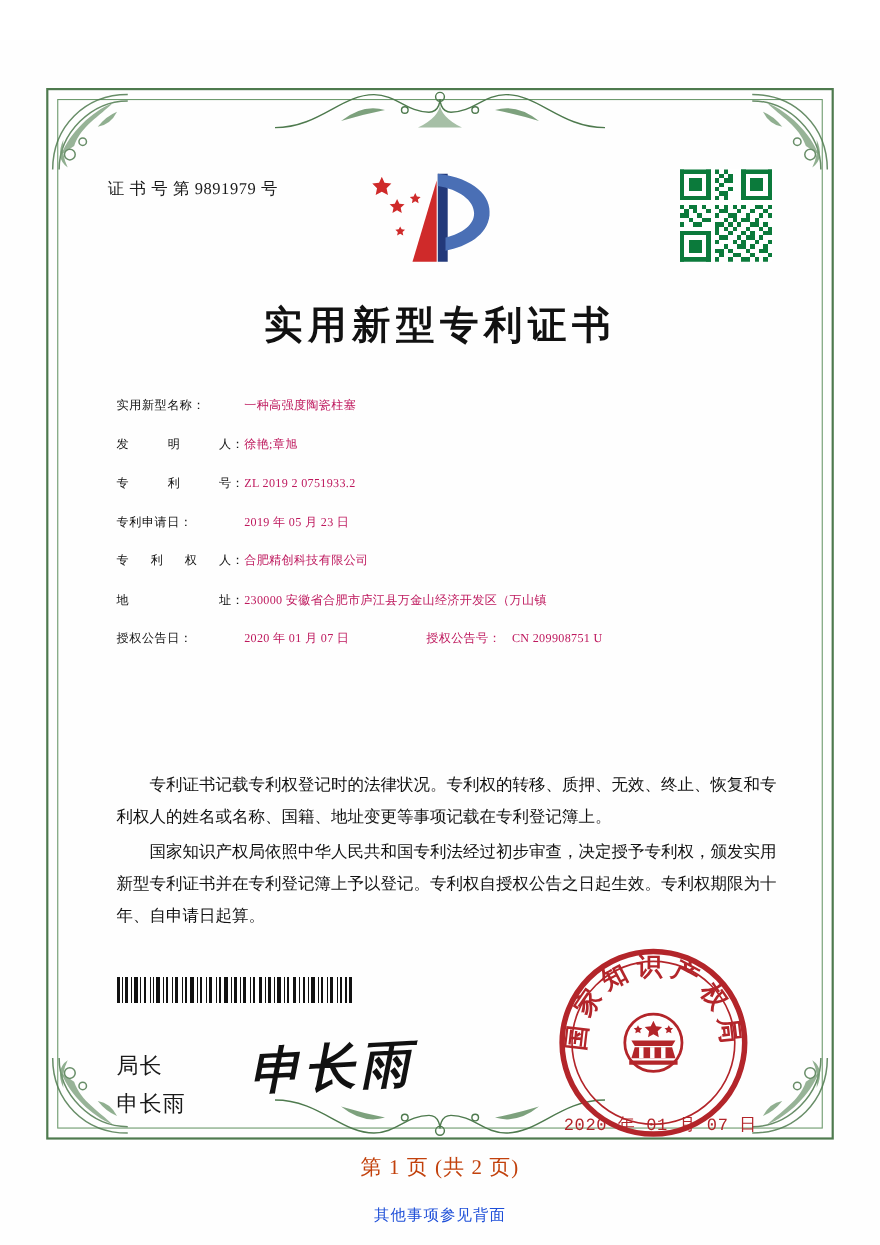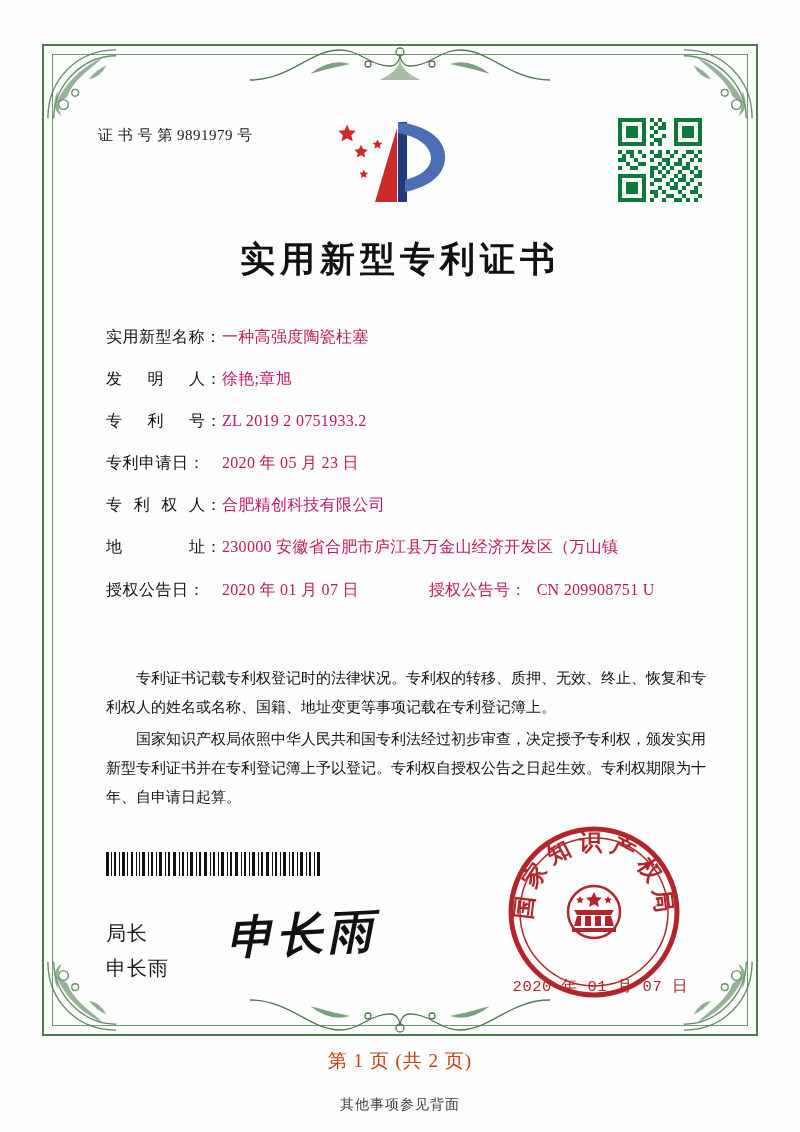--- a/index.html
+++ b/index.html
@@ -13,20 +13,21 @@
     font-family: "Liberation Serif", serif;
     color: #1a1a1a;
     position: relative;
     overflow: hidden;
   }
 
   .page {
     position: absolute;
     inset: 0;
     background: #fefefe;
+    margin-top: 36px;
   }
 
   
   .border-outer {
     position: absolute;
     left: 42px;
     top: 44px;
     right: 42px;
     bottom: 96px;
     border: 2px solid #4e7a4e;
@@ -121,21 +122,21 @@
   .fields {
     position: absolute;
     left: 14px;
     right: 0;
     top: 222px;
   }
   .field-row {
     display: flex;
     align-items: flex-start;
     margin-bottom: 20.5px;
-    font-size: 16px;
+    font-size: 11px;
     line-height: 1.35;
   }
   .field-label {
     width: 116px;
     flex: 0 0 116px;
     color: #111;
     letter-spacing: .5px;
   }
   .field-label.spread {
     display: flex;
@@ -233,21 +234,21 @@
     color: #c2410c;
     letter-spacing: 1px;
   }
   .footer-note {
     position: absolute;
     left: 0;
     right: 0;
     bottom: 18px;
     text-align: center;
     font-size: 14px;
-    color: #404040;
+    color: #1d4ed8;
     letter-spacing: 1px;
   }
 </style>
 </head>
 <body>
 
 <div class="page">
 
   <div class="border-outer"></div>
   <div class="border-inner"></div>
@@ -465,21 +466,21 @@
         <div class="field-label spread">
           <span>专</span>
           <span>利</span>
           <span>号：</span>
         </div>
         <div class="field-value">ZL 2019 2 0751933.2</div>
       </div>
 
       <div class="field-row">
         <div class="field-label">专利申请日：</div>
-        <div class="field-value">2020 年 05 月 23 日</div>
+        <div class="field-value">2019 年 05 月 23 日</div>
       </div>
 
       <div class="field-row">
         <div class="field-label spread">
           <span>专</span>
           <span>利</span>
           <span>权</span>
           <span>人：</span>
         </div>
         <div class="field-value">合肥精创科技有限公司</div>

